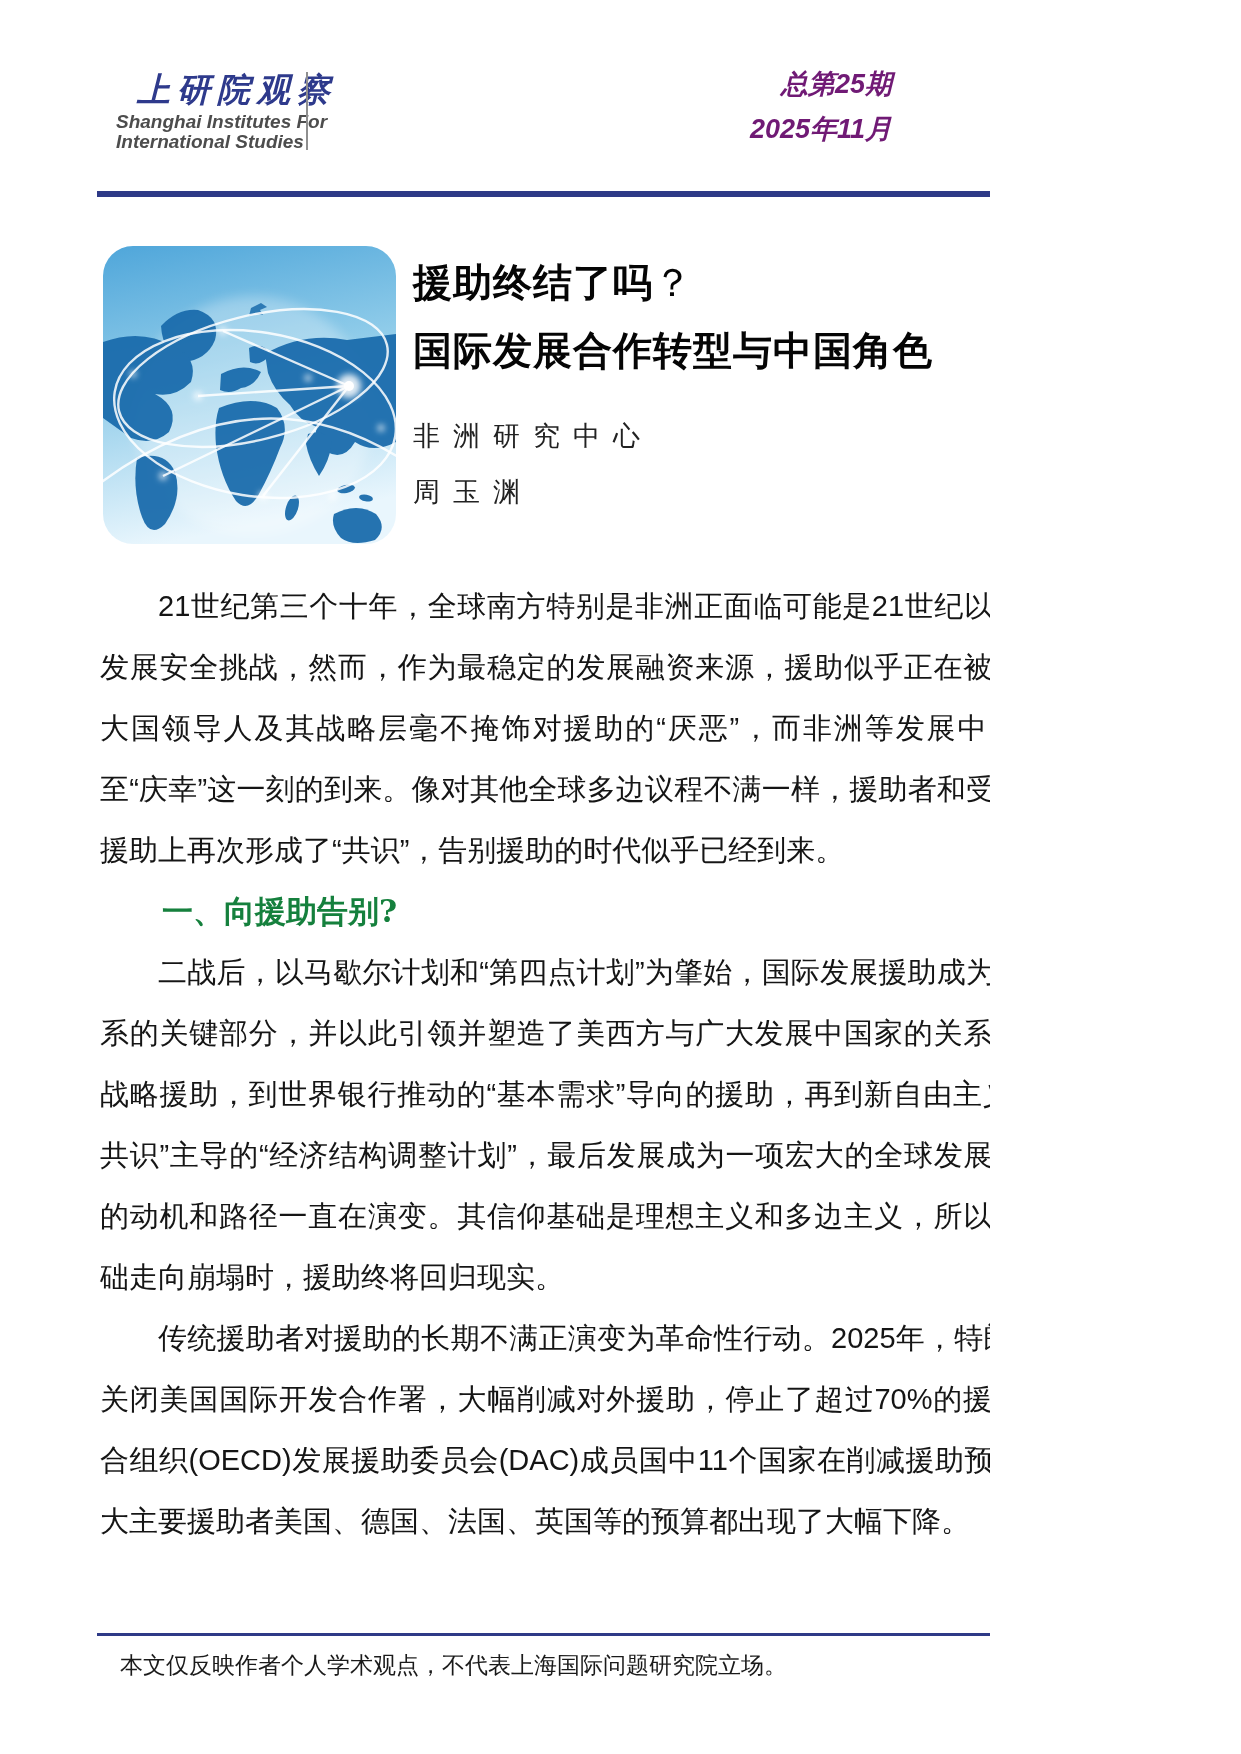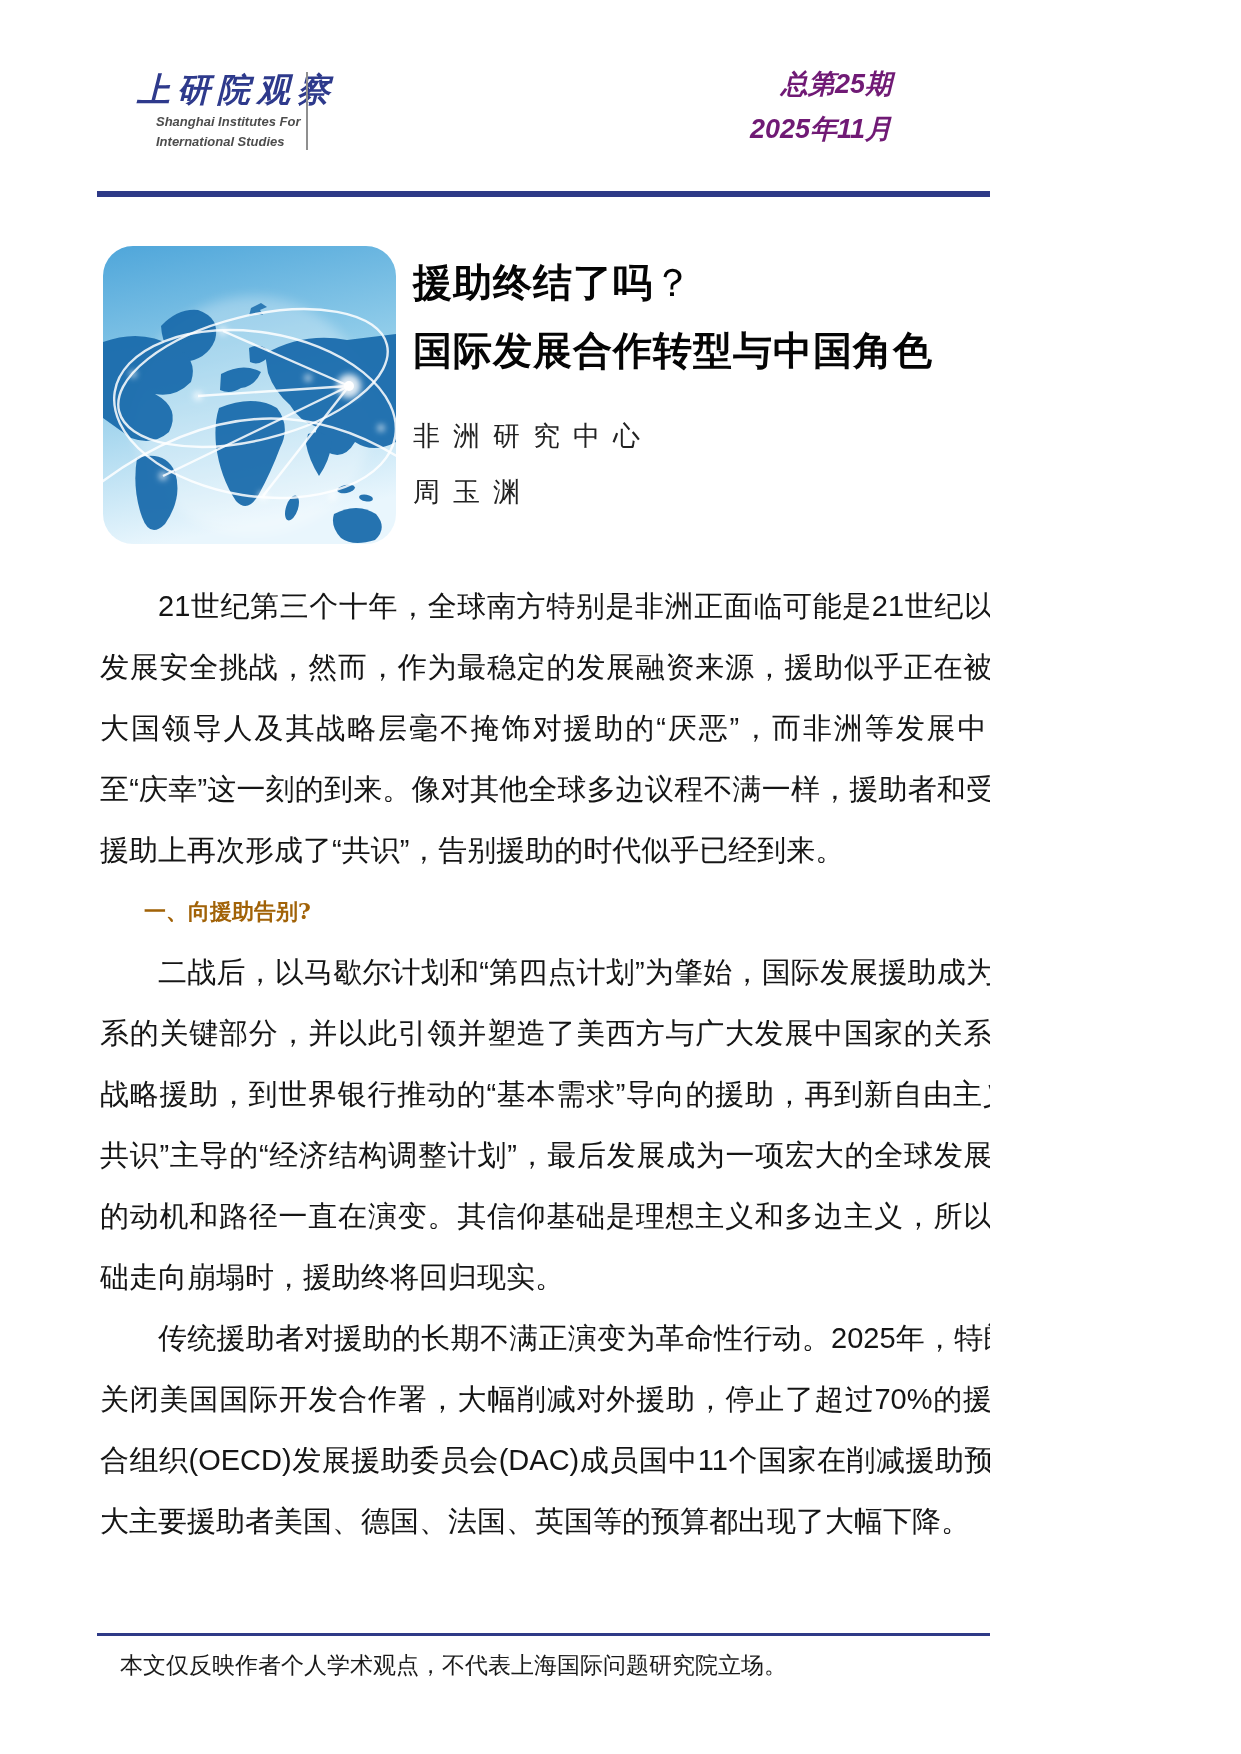--- a/index.html
+++ b/index.html
@@ -2,22 +2,22 @@
 <html><head>
 <meta charset="utf-8">
 <style>
   html,body{margin:0;padding:0;background:#ffffff;}
   .page{position:relative;width:990px;height:1754px;background:#ffffff;overflow:hidden;
         font-family:"Liberation Sans",sans-serif;color:#151515;}
 
   
   .logo-cn{position:absolute;left:137px;top:68px;font-family:"DejaVu Serif",serif;
            font-style:italic;font-weight:700;font-size:33px;color:#2e3a8c;letter-spacing:7px;white-space:nowrap;}
-  .logo-en{position:absolute;left:116px;top:112px;font-size:13px;line-height:20px;
-           font-weight:700;font-style:italic;color:#4d4d4d;white-space:nowrap;margin-left:40px;}
+  .logo-en{position:absolute;left:116px;top:112px;font-size:19px;line-height:20px;
+           font-weight:700;font-style:italic;color:#4d4d4d;white-space:nowrap;}
   .logo-divider{position:absolute;left:306px;top:72px;width:2px;height:78px;background:#8f8f8f;}
   .brand{position:absolute;left:330px;top:72px;font-size:49px;font-weight:800;font-style:italic;
          color:#2e3a8c;letter-spacing:1px;white-space:nowrap;}
   .issue-block{position:absolute;right:98px;top:66px;text-align:right;color:#701a75;
                font-weight:700;font-style:italic;}
   .issue-no{font-size:27px;}
   .issue-date{font-size:27px;margin-top:9px;margin-left:13px;}
   .header-rule{position:absolute;left:97px;top:191px;width:1047px;height:6px;background:#2e3a87;}
 
   
@@ -31,22 +31,22 @@
                letter-spacing:1px;white-space:nowrap;}
   .center-name{position:absolute;left:413px;top:418px;font-family:"DejaVu Serif",serif;
                font-size:27px;color:#222;letter-spacing:13px;white-space:nowrap;}
   .author-name{position:absolute;left:413px;top:474px;font-family:"DejaVu Serif",serif;
                font-size:27px;color:#222;letter-spacing:13px;white-space:nowrap;}
 
   
   .body-text{position:absolute;left:100px;top:576px;width:1041px;font-size:29px;line-height:61px;
              text-align:justify;color:#151515;}
   .body-text p{margin:0;text-indent:2em;}
-  .section-heading{margin-top:50px;margin-bottom:8px;text-indent:2em;color:#a16207;
-                   font-weight:700;font-size:22px;font-family:"DejaVu Serif",serif;line-height:61px;}
+  .section-heading{margin-top:50px;margin-bottom:8px;text-indent:2em;color:#15803d;
+                   font-weight:700;font-size:31px;font-family:"DejaVu Serif",serif;line-height:61px;}
 
   
   .footer-rule{position:absolute;left:97px;top:1633px;width:1047px;height:3px;background:#2e3a87;}
   .footer-text{position:absolute;left:120px;top:1650px;font-size:23px;color:#1a1a1a;white-space:nowrap;}
 </style>
 </head>
 <body>
 
 <div class="page">
 

